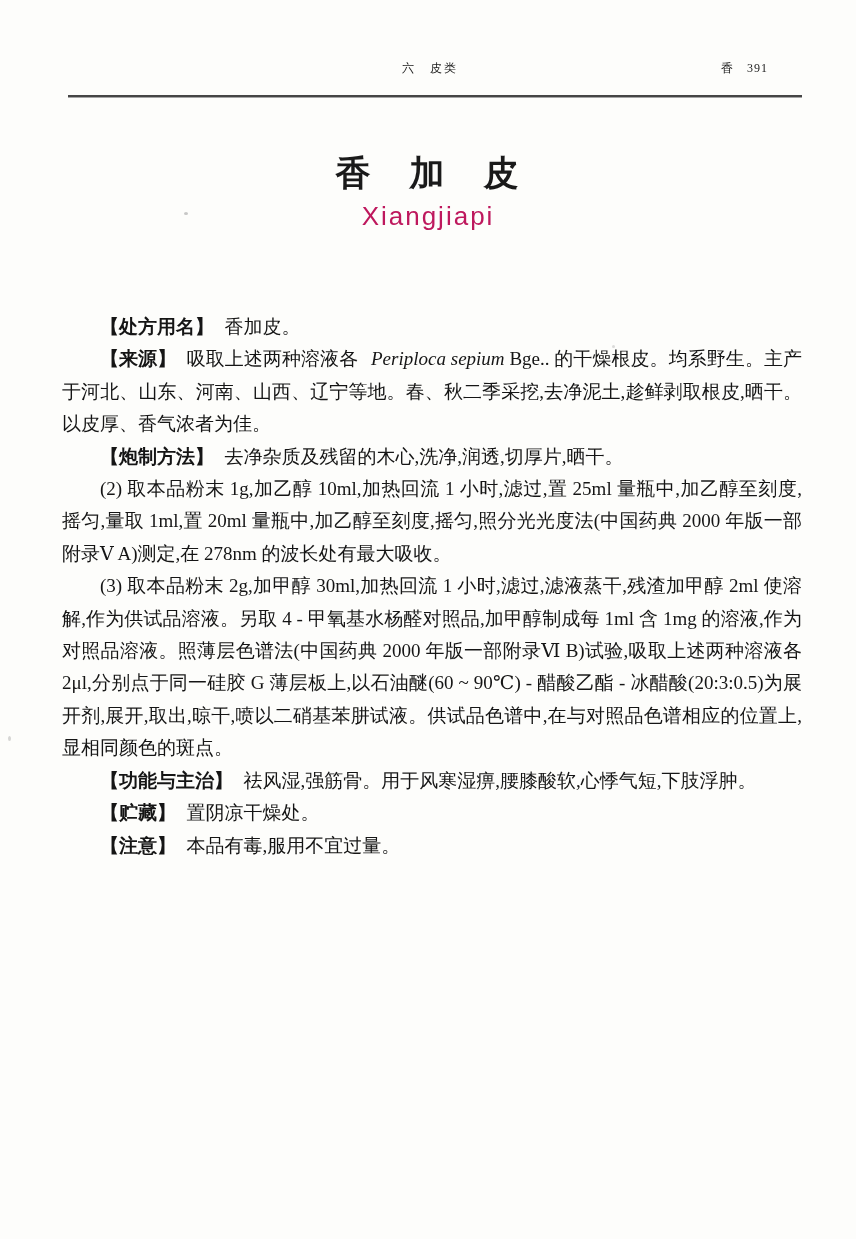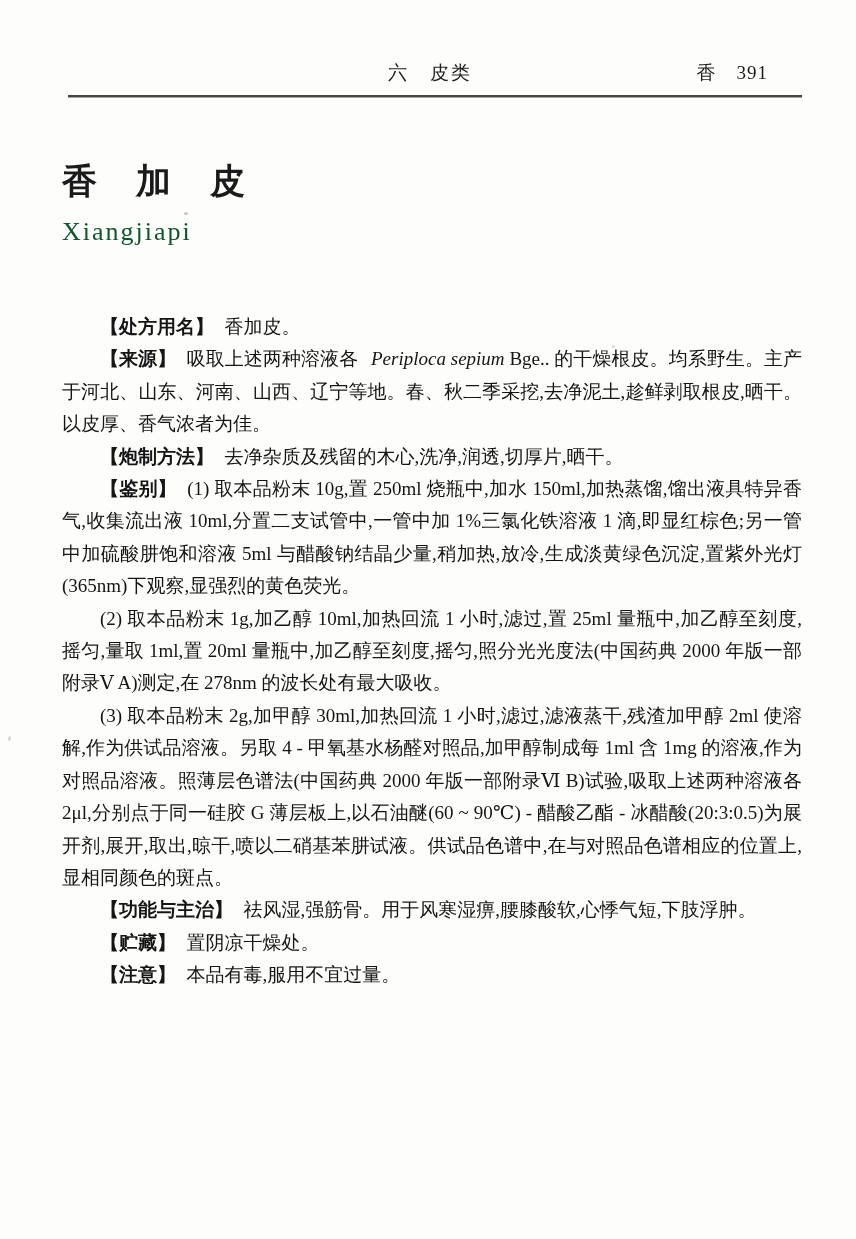--- a/index.html
+++ b/index.html
@@ -11,44 +11,44 @@
   .page {
     position:relative;
     width:856px; height:1239px;
     background:#fdfdfb;
     color:#161616;
     overflow:hidden;
   }
   
   .page-header {
     position:absolute; top:60px; left:68px; width:724px; height:26px;
-    font-size:19px; color:#1c1c1c;
+    font-size:12px; color:#1c1c1c;
   }
   .chapter-head {
     position:absolute; left:50%; transform:translateX(-50%);
     letter-spacing:2px; white-space:nowrap;
   }
   .folio-head {
     position:absolute; right:24px; white-space:nowrap; letter-spacing:1px;
   }
   .header-rule {
     position:absolute; top:95px; left:68px; width:734px; height:3px;
     background:linear-gradient(to bottom,#454545 0 55%,#a5a5a5 55% 100%);
   }
   
   .title-block {
-    position:absolute; top:158px; left:62px; width:732px; 
+    position:absolute; top:150px; left:62px; width:732px; text-align:center;
   }
   .title-cn {
     font-size:35px; font-weight:700; letter-spacing:2px; color:#1a1a1a;
     margin:0;
   }
   .title-pinyin {
-    margin-top:12px; font-size:26px; letter-spacing:2px; color:#14532d;
-    font-family:Liberation Serif, serif;
+    margin-top:4px; font-size:26px; letter-spacing:2px; color:#be185d;
+    font-family:Liberation Sans, sans-serif;
     font-weight:400;
   }
   
   .mono-body {
     position:absolute; top:311px; left:62px; width:740px;
     font-size:19px; line-height:32.4px; text-align:justify;
     color:#151515;
   }
   .mono-body p {
     margin:0; text-indent:38px;
@@ -84,21 +84,20 @@
 
   <div class="mono-body">
 
     <p><span class="sec-label">【处方用名】</span><span>香加皮。</span></p>
 
     <p><span class="sec-label">【来源】</span><span>吸取上述两种溶液各 </span><span class="latin-name">Periploca sepium</span><span> Bge.. 的干燥根皮。均系野生。主产于河北、山东、河南、山西、辽宁等地。春、秋二季采挖,去净泥土,趁鲜剥取根皮,晒干。以皮厚、香气浓者为佳。</span></p>
 
     <p><span class="sec-label">【炮制方法】</span><span>去净杂质及残留的木心,洗净,润透,切厚片,晒干。</span></p>
 
 
-    <p><span class="sec-label">【鉴别】</span><span>(1) 取本品粉末 10g,置 250ml 烧瓶中,加水 150ml,加热蒸馏,馏出液具特异香气,收集流出液 10ml,分置二支试管中,一管中加 1%三氯化铁溶液 1 滴,即显红棕色;另一管中加硫酸肼饱和溶液 5ml 与醋酸钠结晶少量,稍加热,放冷,生成淡黄绿色沉淀,置紫外光灯(365nm)下观察,显强烈的黄色荧光。</span></p>
 
     <p><span>(2) 取本品粉末 1g,加乙醇 10ml,加热回流 1 小时,滤过,置 25ml 量瓶中,加乙醇至刻度,摇匀,量取 1ml,置 20ml 量瓶中,加乙醇至刻度,摇匀,照分光光度法(中国药典 2000 年版一部附录Ⅴ A)测定,在 278nm 的波长处有最大吸收。</span></p>
 
     <p><span>(3) 取本品粉末 2g,加甲醇 30ml,加热回流 1 小时,滤过,滤液蒸干,残渣加甲醇 2ml 使溶解,作为供试品溶液。另取 4 - 甲氧基水杨醛对照品,加甲醇制成每 1ml 含 1mg 的溶液,作为对照品溶液。照薄层色谱法(中国药典 2000 年版一部附录Ⅵ B)试验,吸取上述两种溶液各 2μl,分别点于同一硅胶 G 薄层板上,以石油醚(60 ~ 90℃) - 醋酸乙酯 - 冰醋酸(20:3:0.5)为展开剂,展开,取出,晾干,喷以二硝基苯肼试液。供试品色谱中,在与对照品色谱相应的位置上,显相同颜色的斑点。</span></p>
 
 
     <p><span class="sec-label">【功能与主治】</span><span>祛风湿,强筋骨。用于风寒湿痹,腰膝酸软,心悸气短,下肢浮肿。</span></p>
 
 
     <p><span class="sec-label">【贮藏】</span><span>置阴凉干燥处。</span></p>

